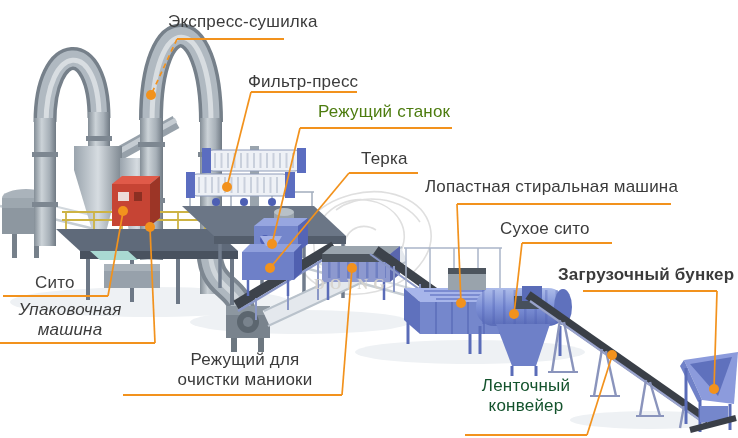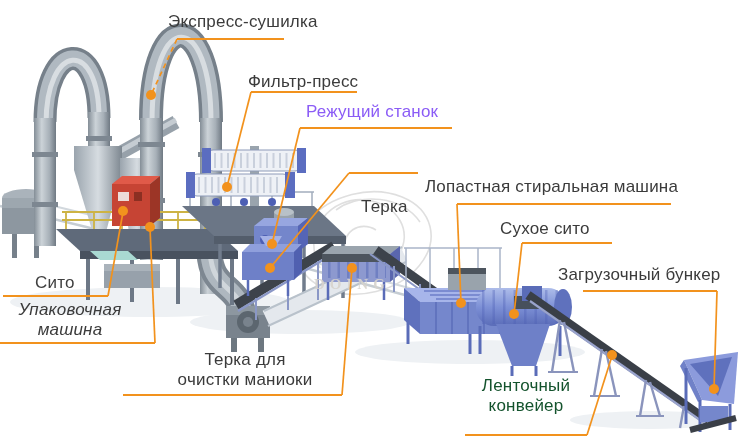--- a/index.html
+++ b/index.html
@@ -350,44 +350,44 @@
       </g>
     </svg>
 
   <div id="labels">
       <div class="eq-label" style="left: 168px; top: 12px; color: rgb(59, 59, 59);">
         <div>Экспресс-сушилка</div>
       </div>
       <div class="eq-label" style="left: 248px; top: 72px; color: rgb(59, 59, 59);">
         <div>Фильтр-пресс</div>
       </div>
-      <div class="eq-label" style="left: 306px; top: 102px; color: #8b5cf6;">
+      <div class="eq-label" style="left: 318px; top: 102px; color: #4d7c0f;">
         <div>Режущий станок</div>
       </div>
-      <div class="eq-label" style="left: 361px; top: 149px; color: rgb(59, 59, 59); margin-top: 48px;">
+      <div class="eq-label" style="left: 361px; top: 149px; color: rgb(59, 59, 59);">
         <div>Терка</div>
       </div>
       <div class="eq-label" style="left: 425px; top: 177px; color: rgb(59, 59, 59);">
         <div>Лопастная стиральная машина</div>
       </div>
       <div class="eq-label" style="left: 500px; top: 219px; color: rgb(59, 59, 59);">
         <div>Сухое сито</div>
       </div>
-      <div class="eq-label" style="left: 558px; top: 265px; color: rgb(59, 59, 59);">
+      <div class="eq-label" style="left: 558px; top: 265px; color: rgb(59, 59, 59); font-weight: bold;">
         <div>Загрузочный бункер</div>
       </div>
       <div class="eq-label center" style="left: 526px; top: 376px; color: #14532d;">
         <div>Ленточный</div>
         <div>конвейер</div>
       </div>
       <div class="eq-label" style="left: 35px; top: 273px; color: #404040;">
         <div>Сито</div>
       </div>
       <div class="eq-label center" style="left: 70px; top: 300px; color: rgb(59, 59, 59); font-style: italic;">
         <div>Упаковочная</div>
         <div>машина</div>
       </div>
       <div class="eq-label center" style="left: 245px; top: 350px; color: rgb(59, 59, 59);">
-        <div>Терка для</div>
+        <div>Режущий для</div>
         <div>очистки маниоки</div>
       </div>
     </div>
 </div>
 
 </body></html>

